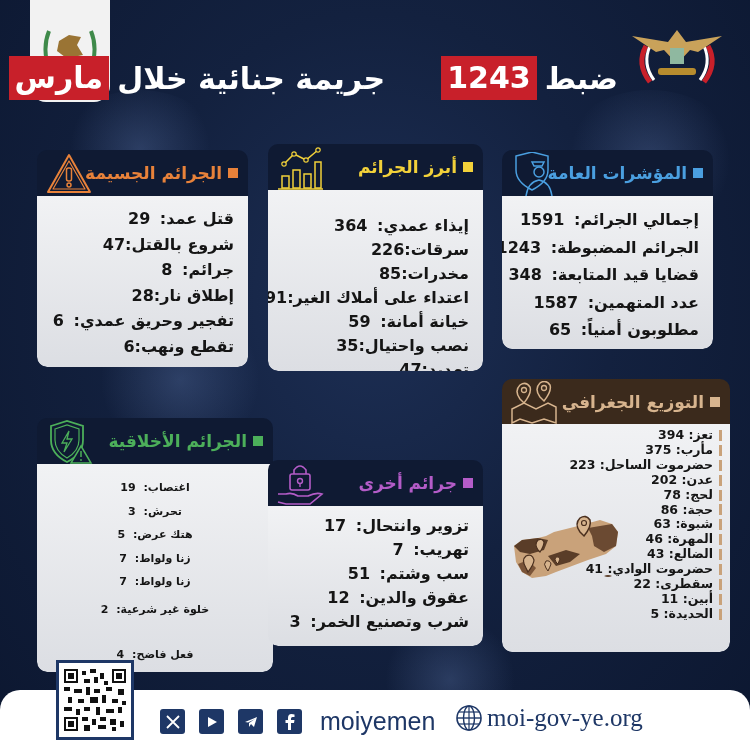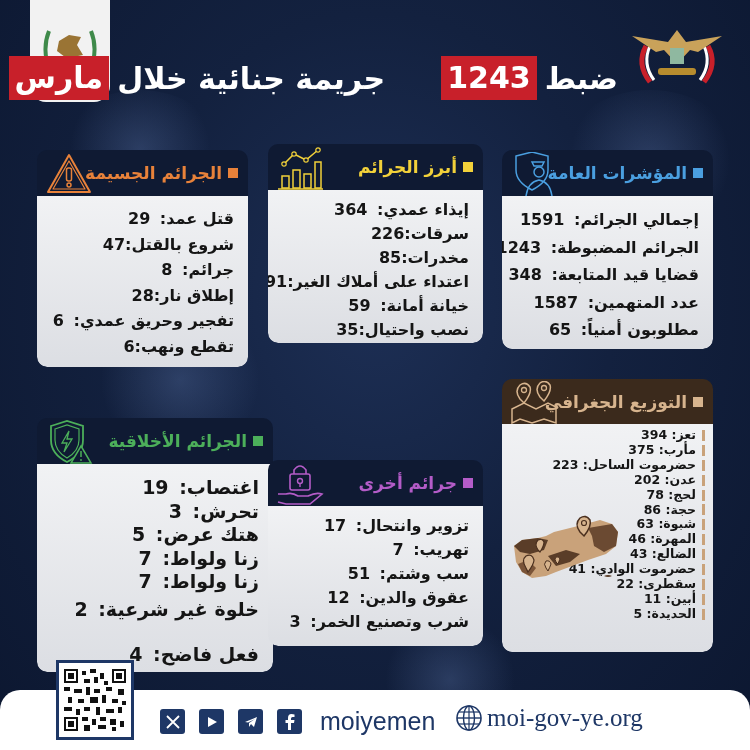--- a/index.html
+++ b/index.html
@@ -45,36 +45,36 @@
       direction: rtl; padding: 6px 14px; border-radius: 0 0 10px 10px;
     }
     .row { font-weight: bold; font-size: 16px; line-height: 22.5px; color: #151515; white-space: nowrap; text-align: right; }
     .row .v { margin-right: 4px; }
 
     #card-general { left: 502px; top: 150px; width: 211px; }
     #card-general .card-body { height: 153px; padding-top: 10px; }
     #card-general .row { font-size: 16px; line-height: 27.5px; }
 
     #card-top { left: 268px; top: 144px; width: 215px; }
-    #card-top .card-body { height: 153px; padding-top: 8px; }
+    #card-top .card-body { height: 181px; padding-top: 24px; }
     #card-top .row { font-size: 16px; line-height: 24px; }
 
     #card-serious { left: 37px; top: 150px; width: 211px; }
     #card-serious .card-body { height: 171px; padding-top: 10px; }
     #card-serious .row { font-size: 16px; line-height: 25.5px; }
 
     #card-moral { left: 37px; top: 388px; width: 236px; margin-top: 30px; }
     #card-moral .card-body { height: 208px; padding-top: 12px; }
-    #card-moral .row { font-size: 19px; line-height: 23.5px; }
+    #card-moral .row { font-size: 11px; line-height: 23.5px; text-align: center; }
 
     #card-other { left: 268px; top: 460px; width: 215px; }
     #card-other .card-body { height: 140px; padding-top: 8px; }
     #card-other .row { font-size: 16px; line-height: 24px; }
 
-    #card-geo { left: 502px; top: 379px; width: 211px; }
+    #card-geo { left: 502px; top: 379px; width: 228px; }
     #card-geo .card-head { background: #3b2a1c; height: 45px; }
     #card-geo .card-body { height: 228px; padding: 4px 8px 0 8px; position: relative; }
     #card-geo .row { font-size: 12.5px; line-height: 14.9px; display: flex; align-items: center; justify-content: flex-start; }
     #card-geo .row .bar { width: 3px; height: 11px; background: #c9a27a; margin-left: 6px; flex: 0 0 3px; }
     .map { position: absolute; left: 6px; top: 86px; width: 118px; height: 78px; }
 
     
     .footer {
       position: absolute; left: 0; top: 690px; width: 750px; height: 60px;
       background: #ffffff; border-radius: 20px 20px 0 0;

